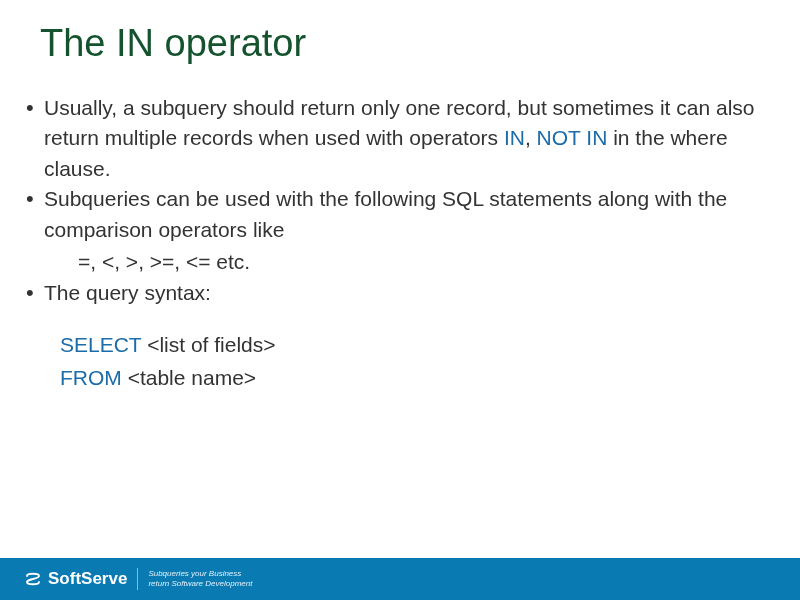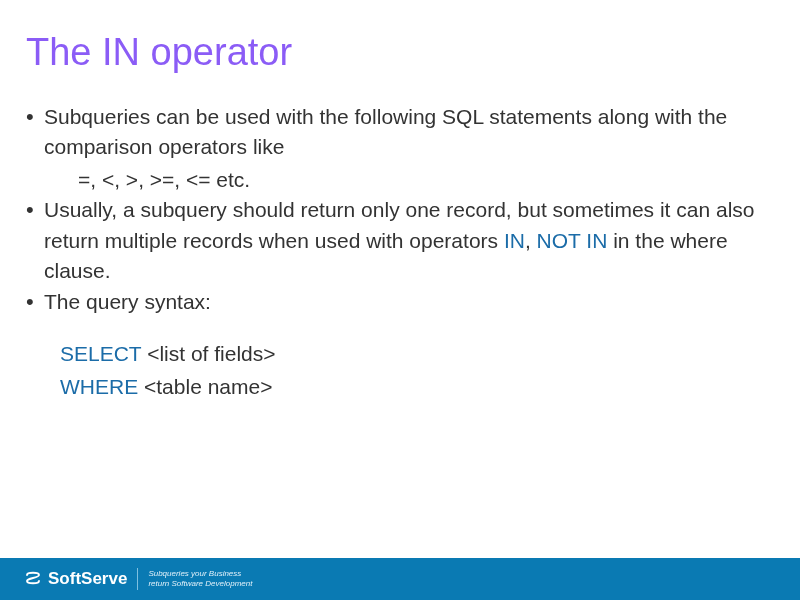--- a/index.html
+++ b/index.html
@@ -5,25 +5,24 @@
     * { margin: 0; padding: 0; box-sizing: border-box; }
     body {
       width: 800px;
       height: 600px;
       font-family: Verdana, Geneva, sans-serif;
       background: #fff;
       position: relative;
       overflow: hidden;
     }
     .title {
-      color: #8b5cf6;
+      color: #14532d;
       font-size: 38px;
       font-weight: normal;
-      padding: 22px 26px 8px 26px;
-      margin-top: 9px;
+      padding: 22px 26px 8px 40px;
     }
     .content {
       padding: 20px 26px 0 26px;
       font-size: 21px;
       line-height: 1.45;
       color: #333;
     }
     .content ul { list-style: none; }
     .content li { position: relative; padding-left: 18px; margin-bottom: 0; }
     .content li::before {
@@ -45,20 +44,21 @@
       width: 100%;
       height: 42px;
       background: #0a7ab3;
       display: flex;
       align-items: center;
       padding-left: 24px;
       color: #fff;
     }
     .logo-wrap {
       display: flex;
+      align-items: center;
       gap: 6px;
       font-size: 17px;
       font-weight: 600;
     }
     .logo-s {
       width: 18px;
       height: 18px;
       display: inline-block;
       vertical-align: middle;
     }
@@ -76,37 +76,37 @@
     }
   </style>
 </head>
 <body>
 
 <h1 class="title">The IN operator</h1>
 
 <div class="content">
   <ul>
     <li>
+      <span>Usually, a subquery should return only one record, but sometimes it can also return multiple records when used with operators </span><span class="kw">IN</span><span>, </span><span class="kw">NOT IN</span><span> in the where clause.</span>
+    </li>
+    <li>
       <span>Subqueries can be used with the following SQL statements along with the comparison operators like</span>
       <div class="sub">=, &lt;, &gt;, &gt;=, &lt;= etc.</div>
-    </li>
-    <li>
-      <span>Usually, a subquery should return only one record, but sometimes it can also return multiple records when used with operators </span><span class="kw">IN</span><span>, </span><span class="kw">NOT IN</span><span> in the where clause.</span>
     </li>
     <li>
       <span>The query syntax:</span>
     </li>
   </ul>
 
   <div class="syntax">
     <div>
       <span class="kw">SELECT</span><span> &lt;list of fields&gt;</span>
     </div>
     <div>
-      <span class="kw">WHERE</span><span> &lt;table name&gt;</span>
+      <span class="kw">FROM</span><span> &lt;table name&gt;</span>
     </div>
   </div>
 </div>
 
 <div class="footer">
   <div class="logo-wrap">
     <svg class="logo-s" viewBox="0 0 24 24">
       <path d="M4 8 C4 4 20 4 20 8 C20 12 4 12 4 16 C4 20 20 20 20 16" stroke="#fff" stroke-width="2.5" fill="none" stroke-linecap="round"></path>
     </svg>
     <span>SoftServe</span>

